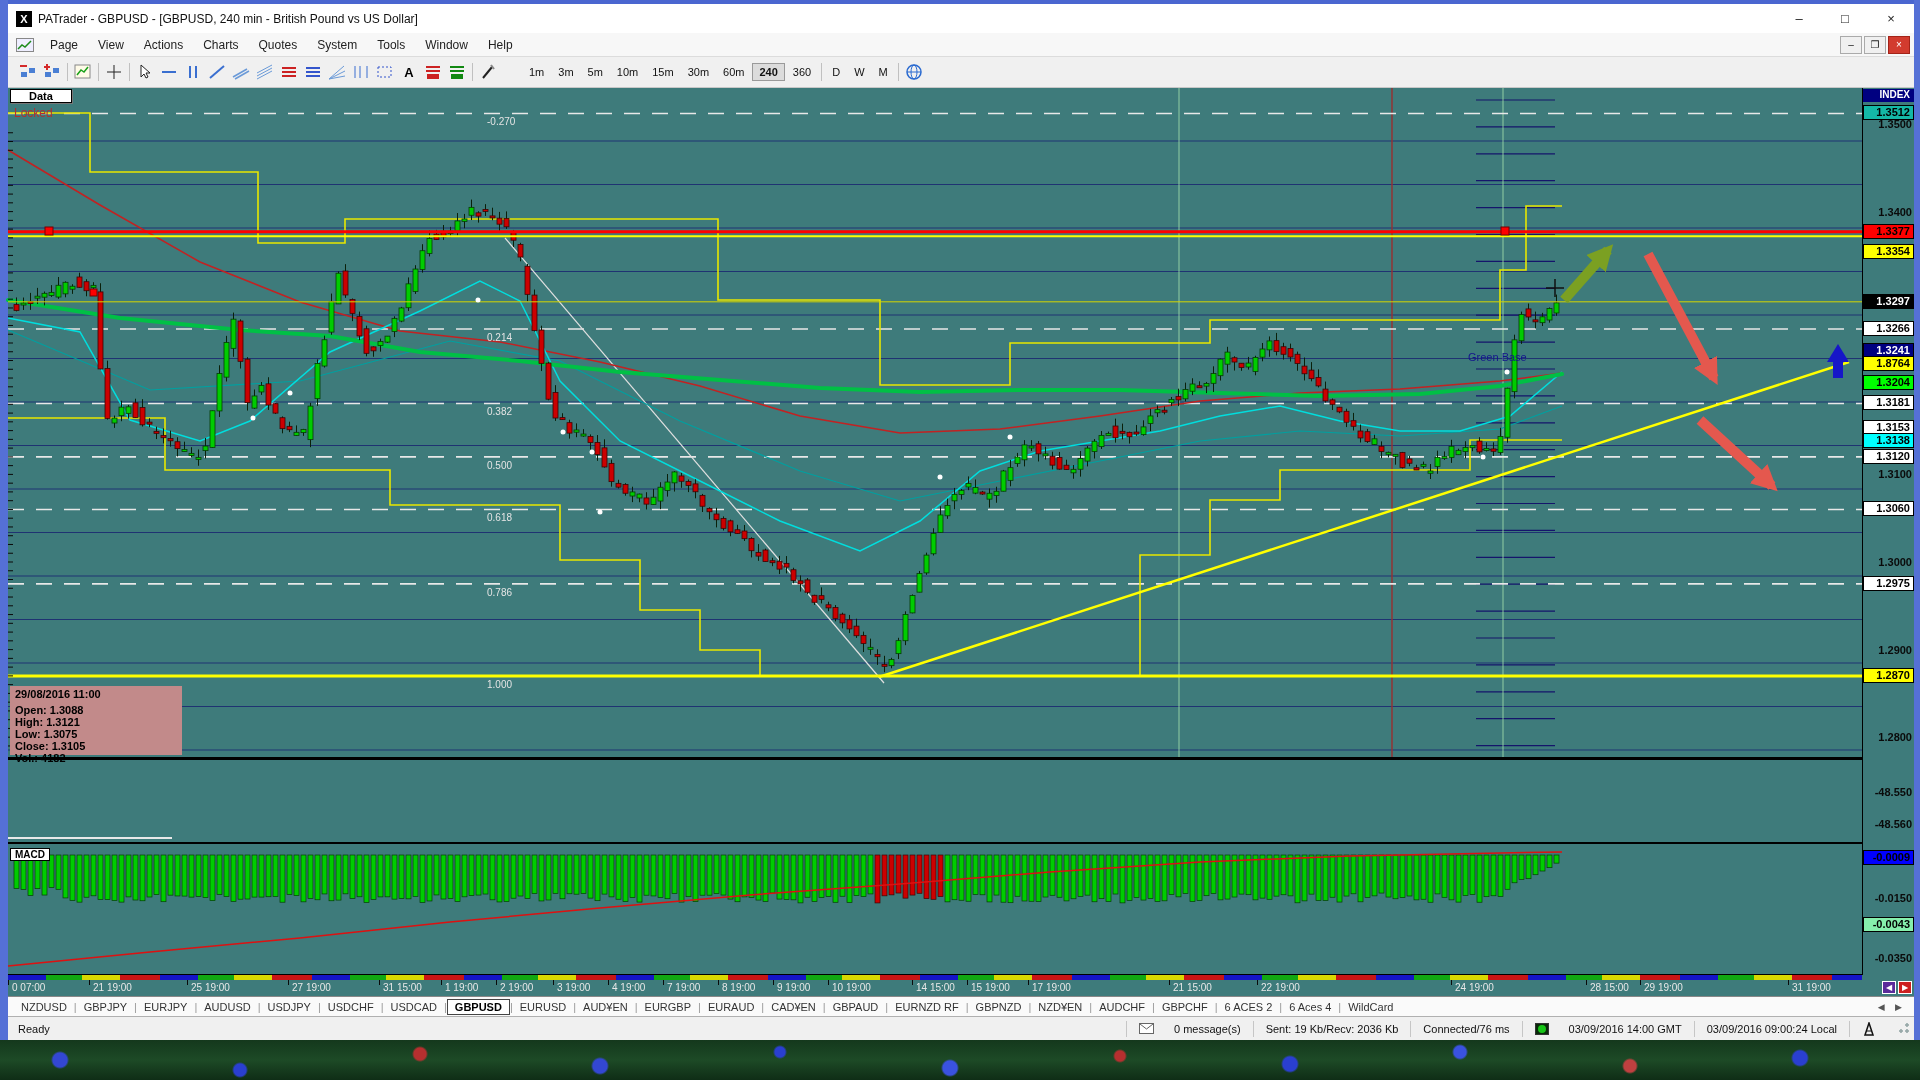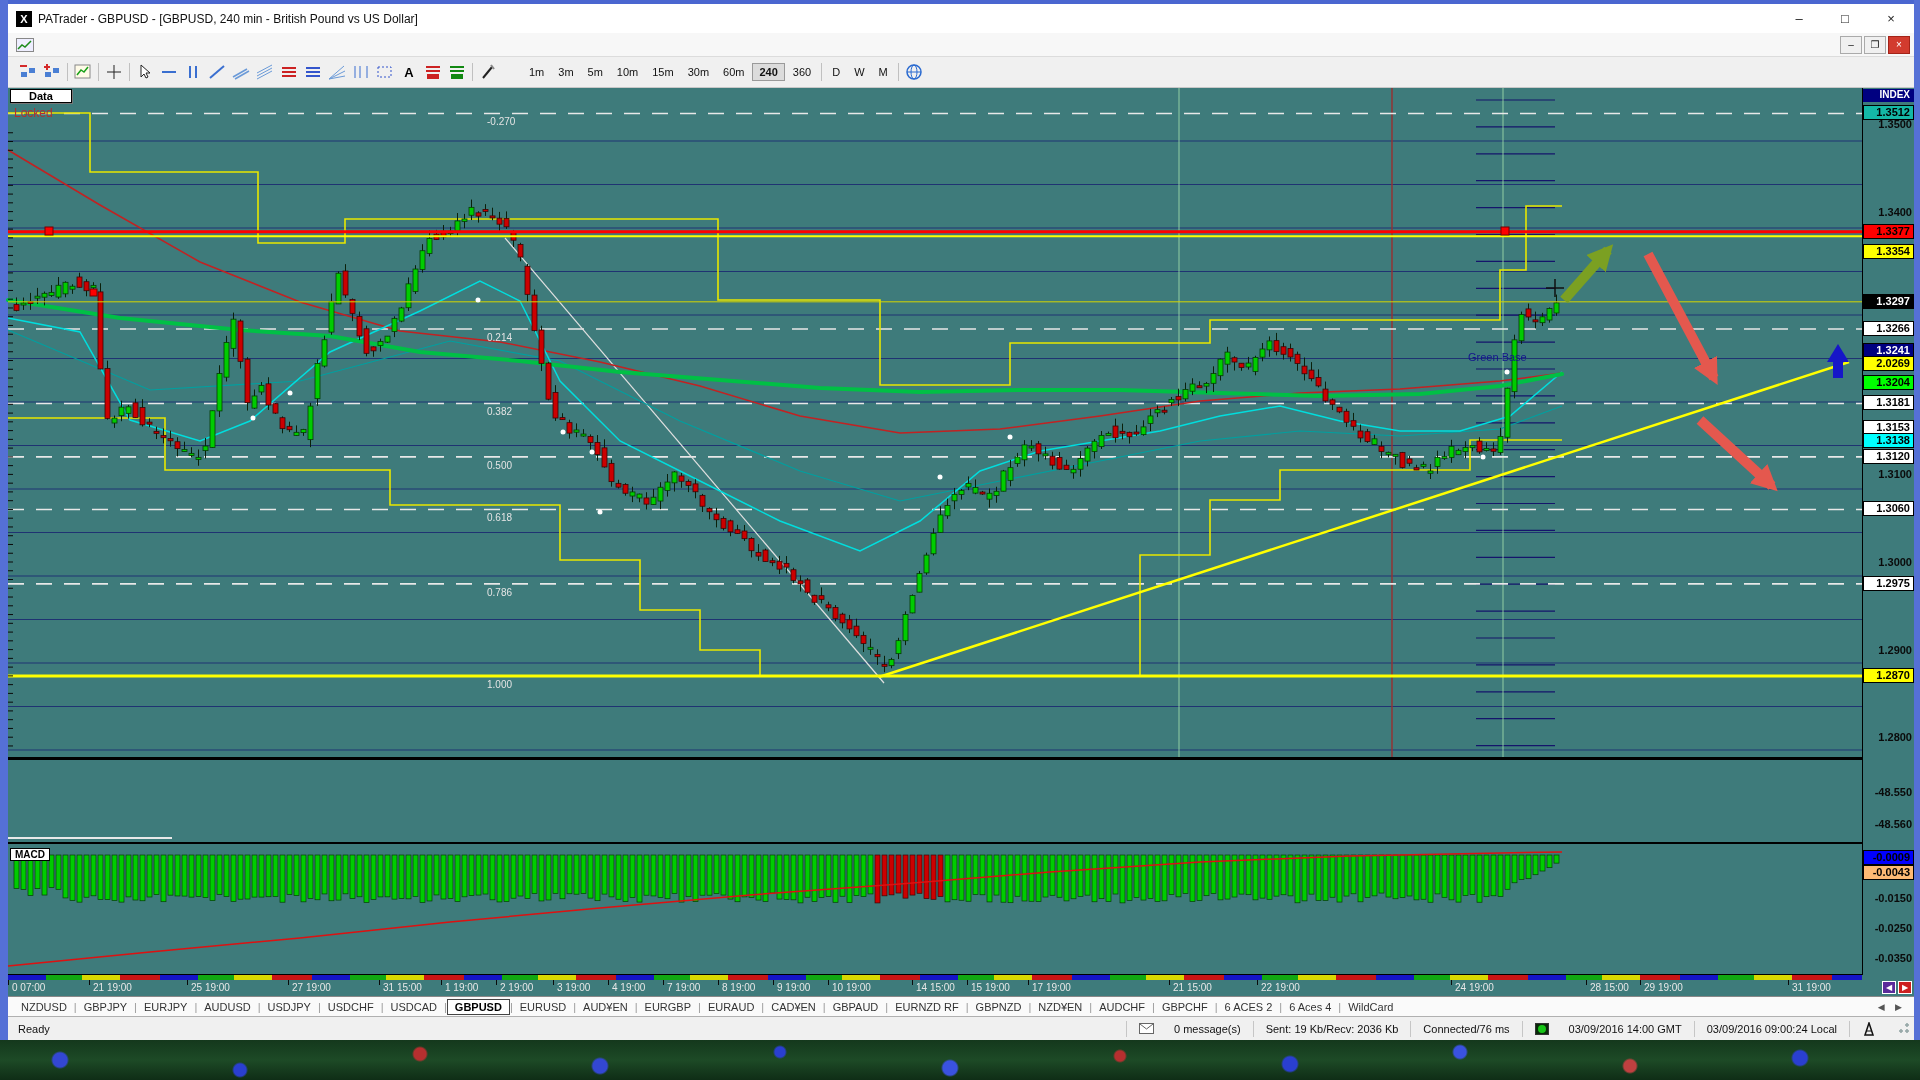--- a/index.html
+++ b/index.html
@@ -115,20 +115,31 @@
       <div class="wbtn">×</div>
     </div>
   </div>
 
   <div id="menubar">
     <span id="menu-chart-icon">
       <svg width="16" height="12" viewBox="0 0 16 12">
           <polyline points="1,10 5,6 8,8 14,2" stroke="#1a8a1a" stroke-width="1.5" fill="none"></polyline>
         </svg>
     </span>
+    <div id="menu-items" style="display:flex">
+        <div class="menu-item">Page</div>
+        <div class="menu-item">View</div>
+        <div class="menu-item">Actions</div>
+        <div class="menu-item">Charts</div>
+        <div class="menu-item">Quotes</div>
+        <div class="menu-item">System</div>
+        <div class="menu-item">Tools</div>
+        <div class="menu-item">Window</div>
+        <div class="menu-item">Help</div>
+      </div>
     <div id="mdi-controls">
       <div class="mdibtn">–</div>
       <div class="mdibtn">❐</div>
       <div class="mdibtn close">×</div>
     </div>
   </div>
 
   <div id="toolbar">
     <span style="width:8px"></span>
     <span class="ti">
@@ -1265,49 +1276,59 @@
   <div id="fib-labels">
       <div class="fib-label" style="top: 116.488px;">-0.270</div>
       <div class="fib-label" style="top: 331.984px;">0.214</div>
       <div class="fib-label" style="top: 406.444px;">0.382</div>
       <div class="fib-label" style="top: 459.88px;">0.500</div>
       <div class="fib-label" style="top: 512.44px;">0.618</div>
       <div class="fib-label" style="top: 586.9px;">0.786</div>
       <div class="fib-label" style="top: 678.88px;">1.000</div>
     </div>
 
+  <div id="info-box">
+    <div class="ib-title">29/08/2016 11:00</div>
+    <div id="ib-lines">
+        <div>Open: 1.3088</div>
+        <div>High: 1.3121</div>
+        <div>Low: 1.3075</div>
+        <div>Close: 1.3105</div>
+        <div>Vol.: 4182</div>
+      </div>
+  </div>
 
   <div id="price-axis"></div>
   <div id="index-header">INDEX</div>
   <div id="axis-labels">
       <div class="ax-plain" style="top: 117px;">1.3500</div>
       <div class="ax-plain" style="top: 204.6px;">1.3400</div>
       <div class="ax-plain" style="top: 467.4px;">1.3100</div>
       <div class="ax-plain" style="top: 555px;">1.3000</div>
       <div class="ax-plain" style="top: 642.6px;">1.2900</div>
       <div class="ax-plain" style="top: 730.2px;">1.2800</div>
       <div class="ax-badge" style="top: 105.488px; background: #14b8a6; color: rgb(0, 0, 0); text-align: right;">1.3512</div>
       <div class="ax-badge" style="top: 223.748px; background: rgb(255, 0, 0); color: rgb(0, 0, 0);">1.3377</div>
       <div class="ax-badge" style="top: 243.896px; background: rgb(255, 255, 0); color: rgb(0, 0, 0);">1.3354</div>
       <div class="ax-badge" style="top: 293.828px; background: rgb(0, 0, 0); color: rgb(255, 255, 255);">1.3297</div>
       <div class="ax-badge" style="top: 320.984px; background: rgb(255, 255, 255); color: rgb(0, 0, 0);">1.3266</div>
       <div class="ax-badge" style="top: 342.884px; background: rgb(0, 0, 128); color: rgb(255, 255, 255);">1.3241</div>
-      <div class="ax-badge" style="top: 356.024px; background: rgb(255, 255, 0); color: rgb(0, 0, 0);">2.0269</div>
+      <div class="ax-badge" style="top: 356.024px; background: rgb(255, 255, 0); color: rgb(0, 0, 0);">1.8764</div>
       <div class="ax-badge" style="top: 375.296px; background: rgb(0, 255, 0); color: rgb(0, 0, 0);">1.3204</div>
       <div class="ax-badge" style="top: 395.444px; background: rgb(255, 255, 255); color: rgb(0, 0, 0);">1.3181</div>
       <div class="ax-badge" style="top: 419.972px; background: rgb(255, 255, 255); color: rgb(0, 0, 0);">1.3153</div>
       <div class="ax-badge" style="top: 433.112px; background: rgb(0, 255, 255); color: rgb(0, 0, 0);">1.3138</div>
       <div class="ax-badge" style="top: 448.88px; background: rgb(255, 255, 255); color: rgb(0, 0, 0);">1.3120</div>
       <div class="ax-badge" style="top: 501.44px; background: rgb(255, 255, 255); color: rgb(0, 0, 0);">1.3060</div>
       <div class="ax-badge" style="top: 575.9px; background: rgb(255, 255, 255); color: rgb(0, 0, 0);">1.2975</div>
       <div class="ax-badge" style="top: 667.88px; background: rgb(255, 255, 0); color: rgb(0, 0, 0);">1.2870</div>
       <div class="ax-plain" style="top: 785px;">-48.550</div>
       <div class="ax-plain" style="top: 817px;">-48.560</div>
       <div class="ax-badge" style="top: 850px; background: rgb(0, 0, 255); color: rgb(0, 0, 0);">-0.0009</div>
-      <div class="ax-badge" style="top: 865px; background: #fdba74; color: rgb(0, 0, 0);">-0.0043</div>
+      <div class="ax-badge" style="top: 917px; background: #86efac; color: rgb(0, 0, 0);">-0.0043</div>
       <div class="ax-plain" style="top: 891px;">-0.0150</div>
       <div class="ax-plain" style="top: 921px;">-0.0250</div>
       <div class="ax-plain" style="top: 951px;">-0.0350</div>
     </div>
 
   <div id="macd-label">MACD</div>
 
   <div id="color-strip"></div>
   <div id="time-axis">
       <div class="time-tick" style="left: 0px;"></div>

